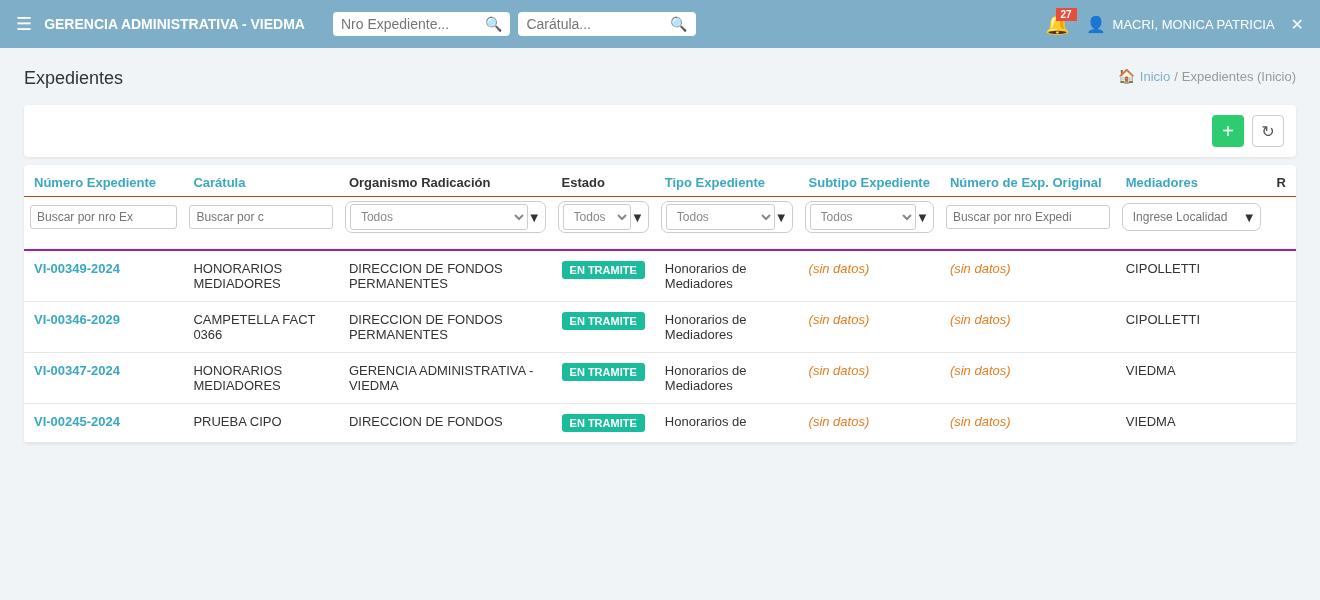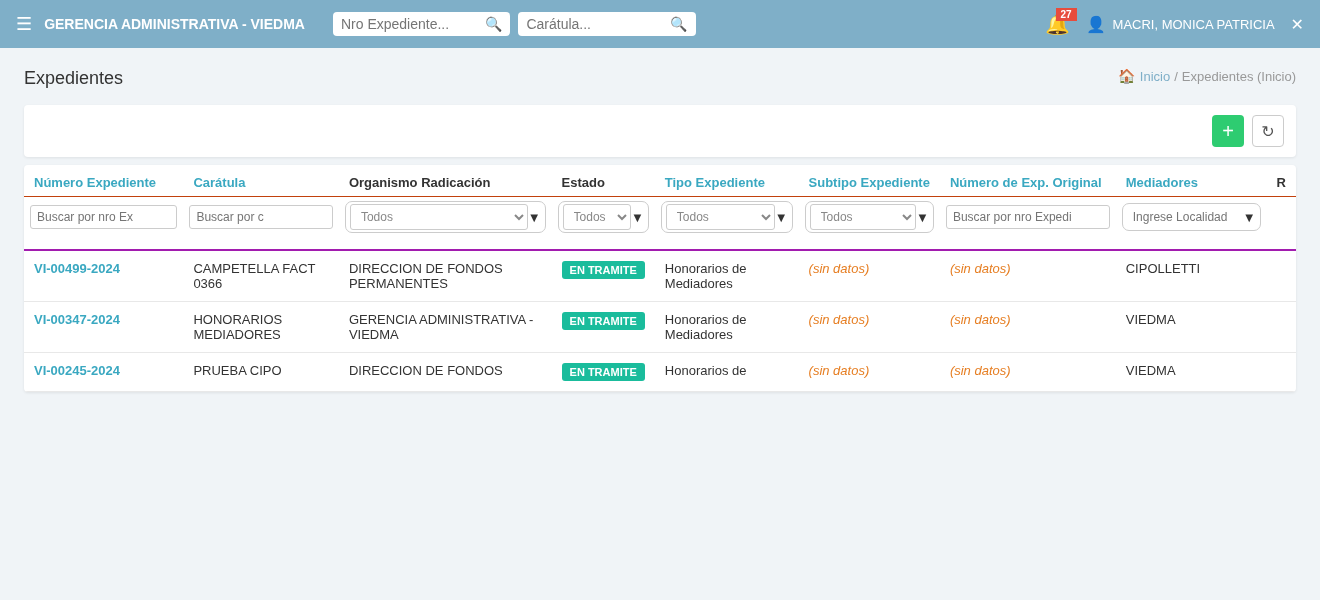--- a/index.html
+++ b/index.html
@@ -344,23 +344,38 @@
           <th class="col-localidad">
             <div class="filter-select-wrap">
               <input type="text" style="border: none; outline: none; font-size: 12px; color: rgb(136, 136, 136); flex: 1 1 0%;" placeholder="Ingrese Localidad">
               <span>▼</span>
             </div>
           </th>
           <th class="col-r"></th>
         </tr>
       </thead>
       <tbody id="table-body">
+      <tr>
+      <td class="col-num">
+        <a class="link-cell" href="#">VI-00349-2024</a>
+      </td>
+      <td class="col-caratula">HONORARIOS MEDIADORES</td>
+      <td class="col-organismo">DIRECCION DE FONDOS PERMANENTES</td>
+      <td class="col-estado">
+        <span class="badge-tramite">EN TRAMITE</span>
+      </td>
+      <td class="col-tipo">Honorarios de Mediadores</td>
+      <td class="col-subtipo" style="color:#e67e22;font-style:italic;">(sin datos)</td>
+      <td class="col-numexp" style="color:#e67e22;font-style:italic;">(sin datos)</td>
+      <td class="col-localidad">CIPOLLETTI</td>
+      <td class="col-r"></td>
+    </tr>
           <tr>
       <td class="col-num">
-        <a class="link-cell" href="#">VI-00499-2024</a>
+        <a class="link-cell" href="#">VI-00346-2029</a>
       </td>
       <td class="col-caratula">CAMPETELLA FACT 0366</td>
       <td class="col-organismo">DIRECCION DE FONDOS PERMANENTES</td>
       <td class="col-estado">
         <span class="badge-tramite">EN TRAMITE</span>
       </td>
       <td class="col-tipo">Honorarios de Mediadores</td>
       <td class="col-subtipo" style="color:#e67e22;font-style:italic;">(sin datos)</td>
       <td class="col-numexp" style="color:#e67e22;font-style:italic;">(sin datos)</td>
       <td class="col-localidad">CIPOLLETTI</td>

